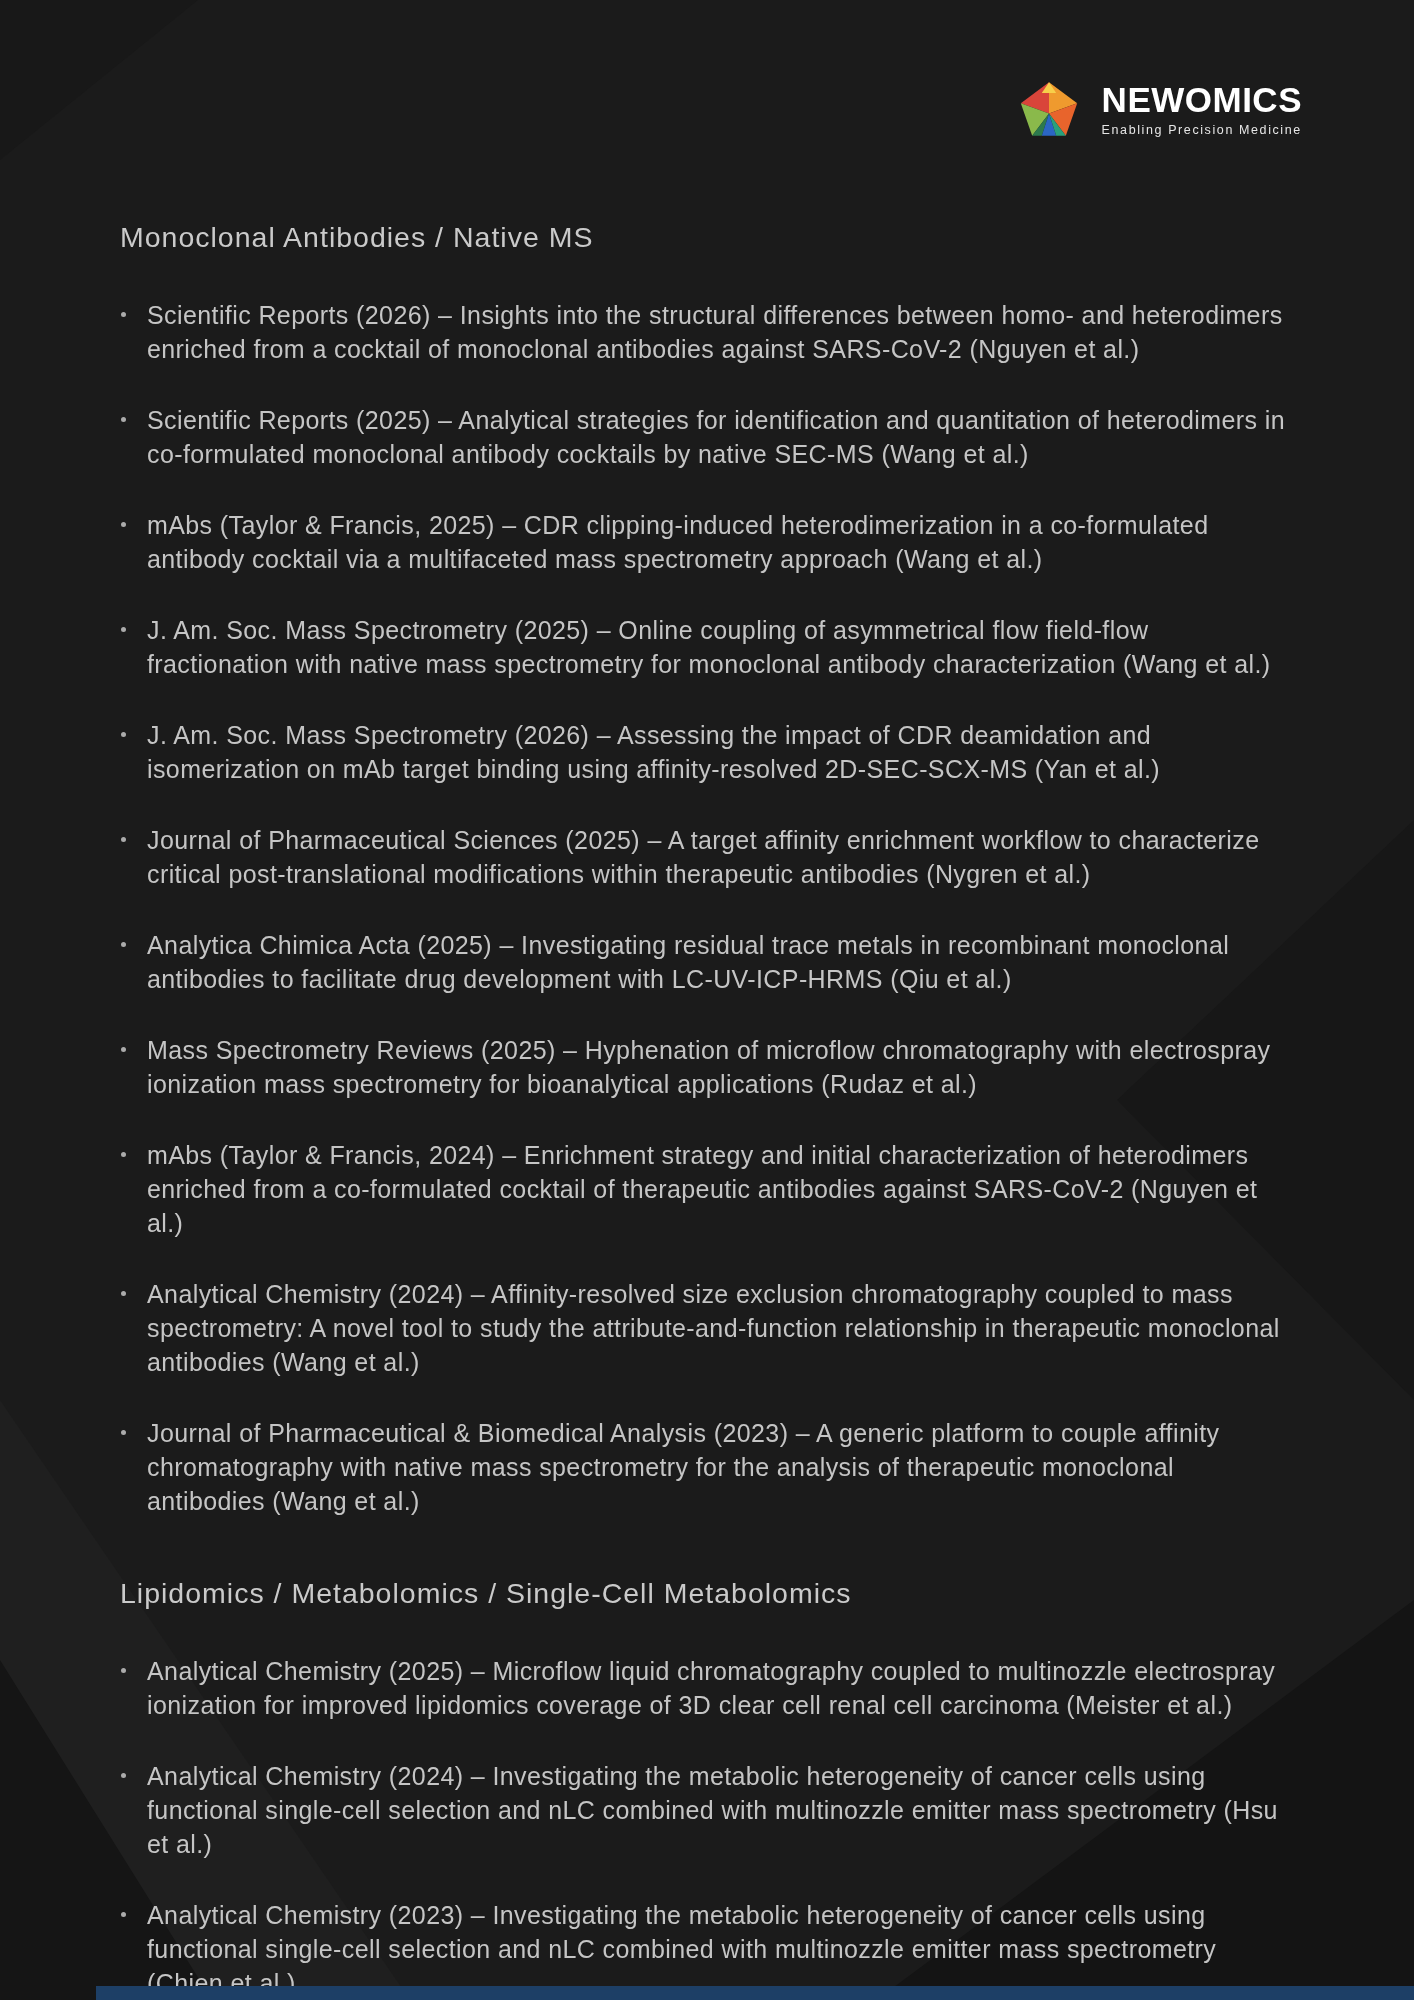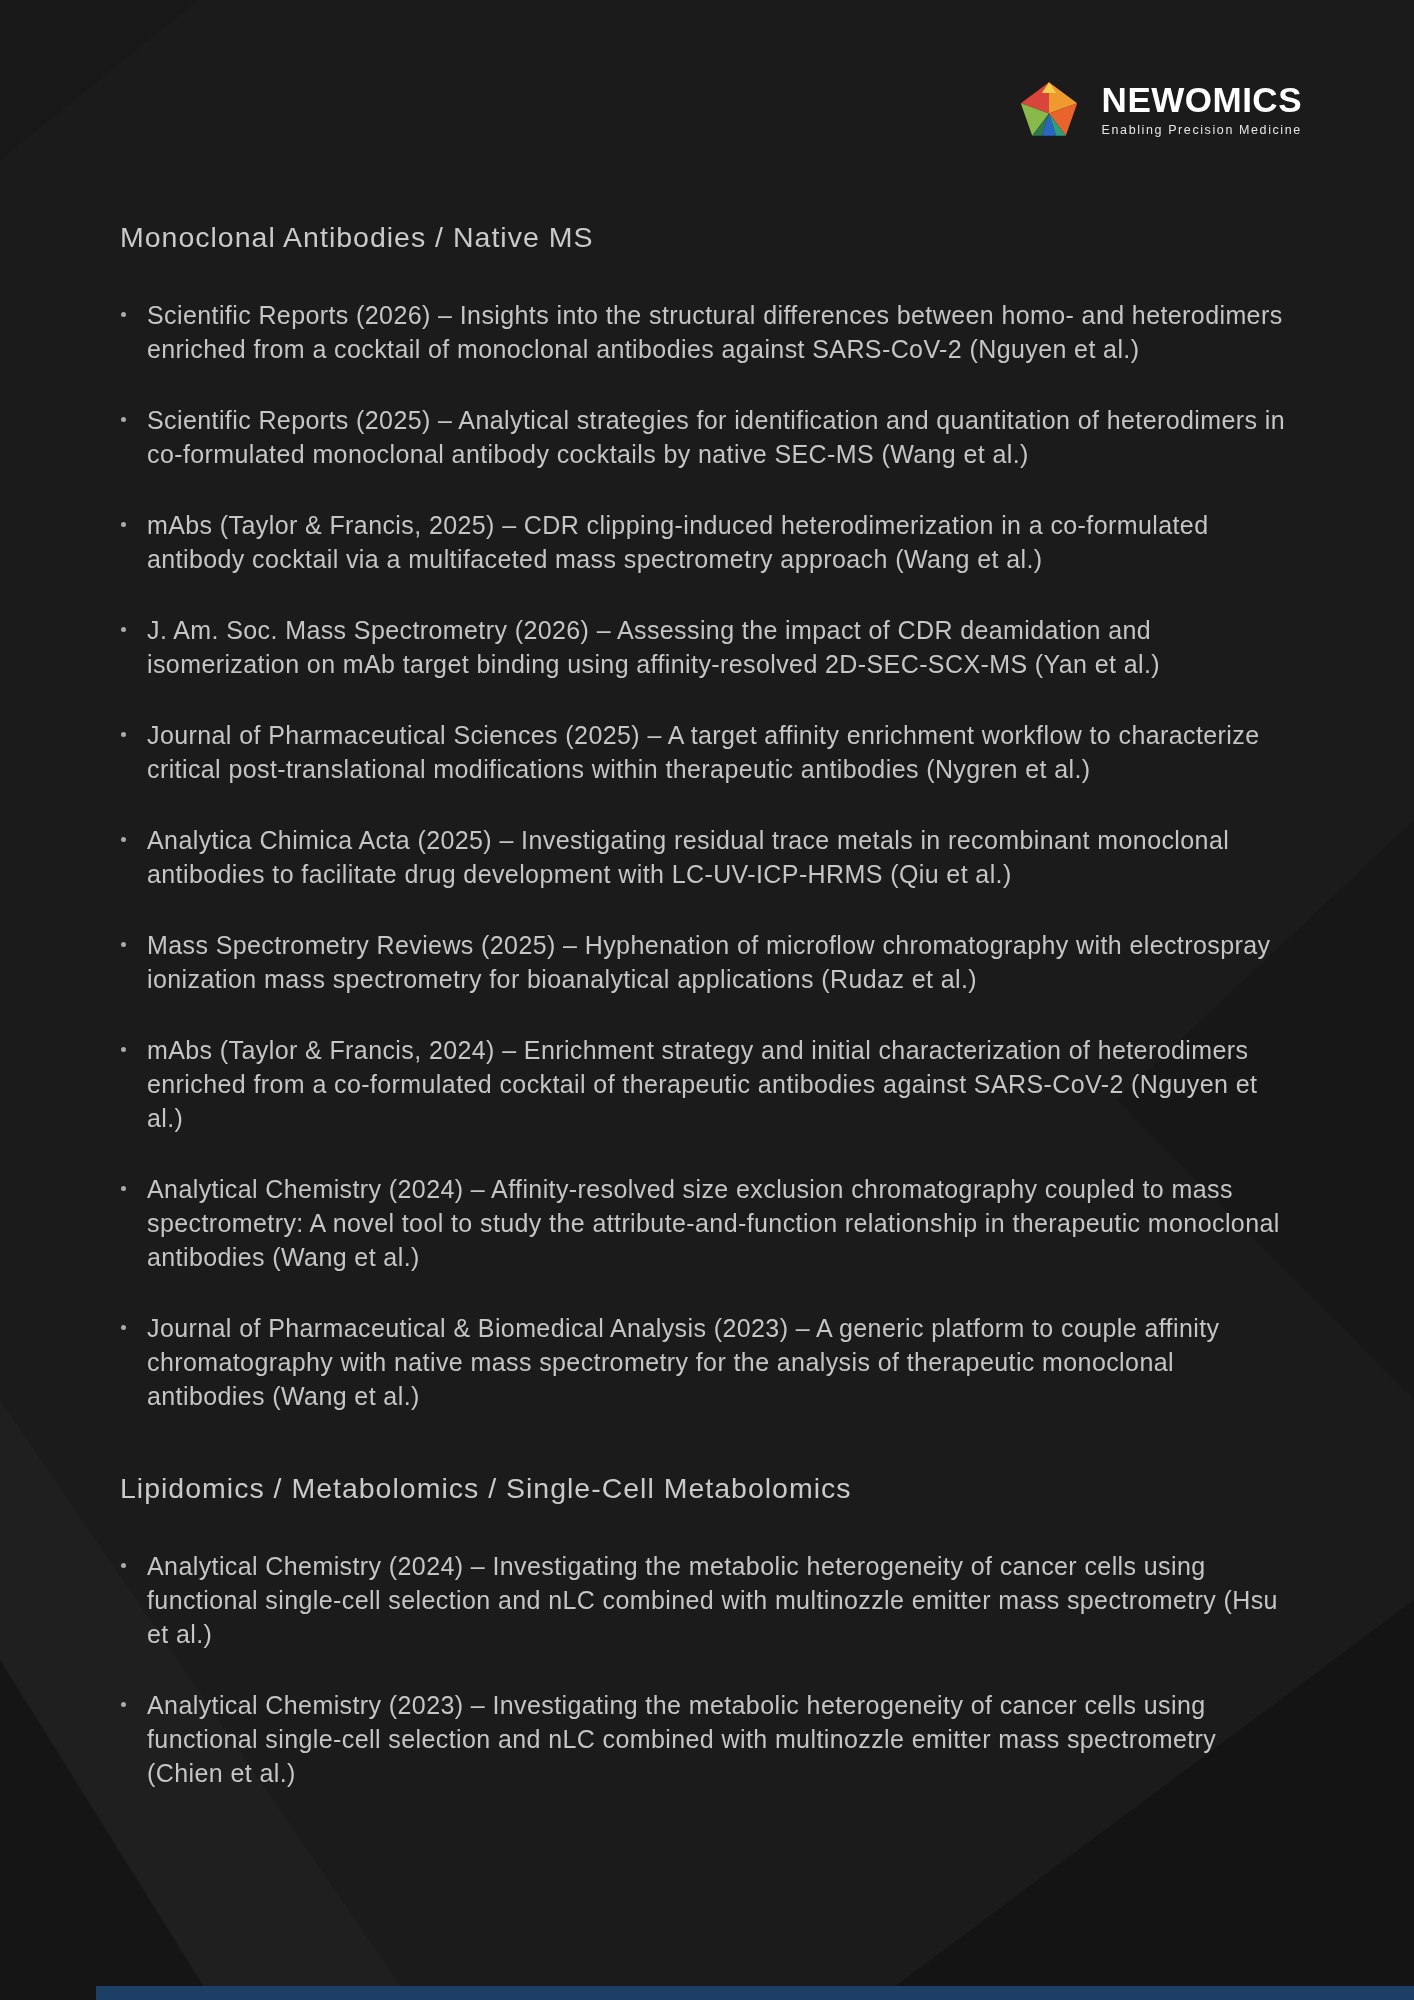--- a/index.html
+++ b/index.html
@@ -96,20 +96,21 @@
       <section class="pub-section">
         <h2 class="section-title">Monoclonal Antibodies / Native MS</h2>
         <ul class="pub-list">
 
             <li class="pub-item">Scientific Reports (2026) – Insights into the structural differences between homo- and heterodimers enriched from a cocktail of monoclonal antibodies against SARS-CoV-2 (Nguyen et al.)</li>
 
             <li class="pub-item">Scientific Reports (2025) – Analytical strategies for identification and quantitation of heterodimers in co-formulated monoclonal antibody cocktails by native SEC-MS (Wang et al.)</li>
 
             <li class="pub-item">mAbs (Taylor &amp; Francis, 2025) – CDR clipping-induced heterodimerization in a co-formulated antibody cocktail via a multifaceted mass spectrometry approach (Wang et al.)</li>
 
+            <li class="pub-item">J. Am. Soc. Mass Spectrometry (2025) – Online coupling of asymmetrical flow field-flow fractionation with native mass spectrometry for monoclonal antibody characterization (Wang et al.)</li>
 
             <li class="pub-item">J. Am. Soc. Mass Spectrometry (2026) – Assessing the impact of CDR deamidation and isomerization on mAb target binding using affinity-resolved 2D-SEC-SCX-MS (Yan et al.)</li>
 
             <li class="pub-item">Journal of Pharmaceutical Sciences (2025) – A target affinity enrichment workflow to characterize critical post-translational modifications within therapeutic antibodies (Nygren et al.)</li>
 
             <li class="pub-item">Analytica Chimica Acta (2025) – Investigating residual trace metals in recombinant monoclonal antibodies to facilitate drug development with LC-UV-ICP-HRMS (Qiu et al.)</li>
 
             <li class="pub-item">Mass Spectrometry Reviews (2025) – Hyphenation of microflow chromatography with electrospray ionization mass spectrometry for bioanalytical applications (Rudaz et al.)</li>
 
             <li class="pub-item">mAbs (Taylor &amp; Francis, 2024) – Enrichment strategy and initial characterization of heterodimers enriched from a co-formulated cocktail of therapeutic antibodies against SARS-CoV-2 (Nguyen et al.)</li>
@@ -117,20 +118,21 @@
             <li class="pub-item">Analytical Chemistry (2024) – Affinity-resolved size exclusion chromatography coupled to mass spectrometry: A novel tool to study the attribute-and-function relationship in therapeutic monoclonal antibodies (Wang et al.)</li>
 
             <li class="pub-item">Journal of Pharmaceutical &amp; Biomedical Analysis (2023) – A generic platform to couple affinity chromatography with native mass spectrometry for the analysis of therapeutic monoclonal antibodies (Wang et al.)</li>
           </ul>
       </section>
 
       <section class="pub-section">
         <h2 class="section-title">Lipidomics / Metabolomics / Single-Cell Metabolomics</h2>
         <ul class="pub-list">
 
+            <li class="pub-item">Analytical Chemistry (2025) – Microflow liquid chromatography coupled to multinozzle electrospray ionization for improved lipidomics coverage of 3D clear cell renal cell carcinoma (Meister et al.)</li>
 
             <li class="pub-item">Analytical Chemistry (2024) – Investigating the metabolic heterogeneity of cancer cells using functional single-cell selection and nLC combined with multinozzle emitter mass spectrometry (Hsu et al.)</li>
 
             <li class="pub-item">Analytical Chemistry (2023) – Investigating the metabolic heterogeneity of cancer cells using functional single-cell selection and nLC combined with multinozzle emitter mass spectrometry (Chien et al.)</li>
           </ul>
       </section>
     </main>
 
   <div class="footer-bar"></div>
 

